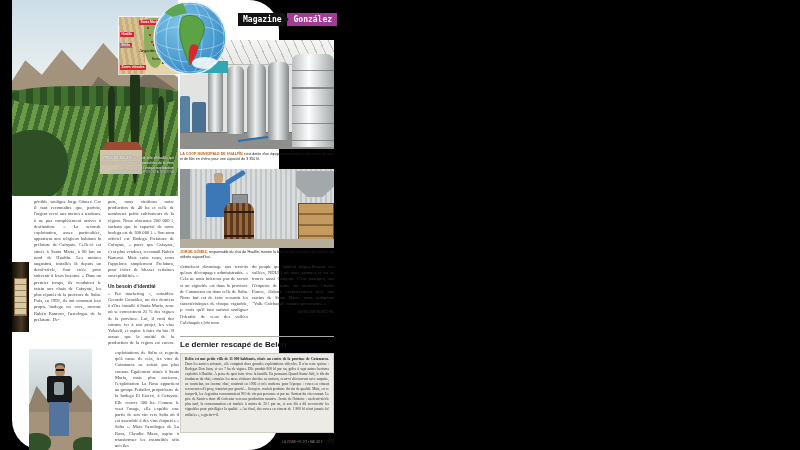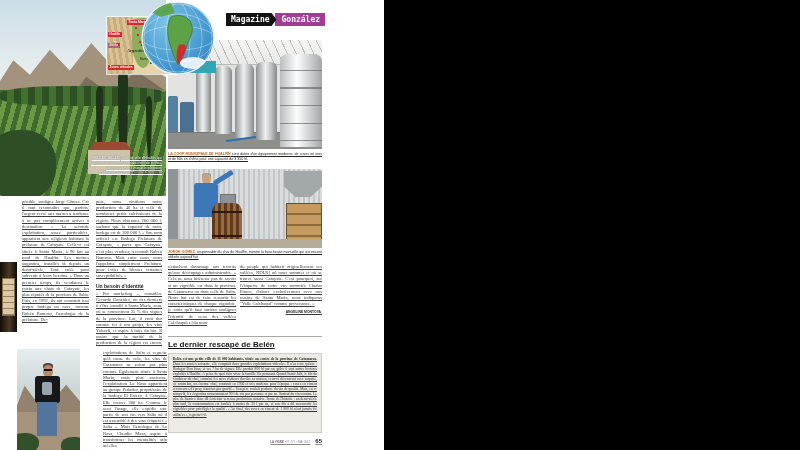--- a/index.html
+++ b/index.html
@@ -1,19 +1,19 @@
 <!DOCTYPE html>
 <html><head>
 <meta charset="utf-8">
 <style>
   html,body{margin:0;padding:0;background:#000;}
   .stage{position:relative;width:800px;height:450px;background:#000;overflow:hidden;
          font-family:"Liberation Sans", sans-serif;}
-  .page{position:absolute;left:0;top:0;width:384px;height:450px;background:#ffffff;}
-  .abs{position:absolute;text-decoration:underline;}
+  .page{position:absolute;left:12px;top:0;width:267px;height:450px;background:#ffffff;border-radius:30px;}
+  .abs{position:absolute;}
 
   
   .tags{position:absolute;left:226px;top:13px;display:flex;z-index:6;}
   .tag{height:13px;line-height:13px;font-family:"DejaVu Sans Mono", monospace;
        font-weight:bold;font-size:8px;color:#fff;white-space:nowrap;}
   .tag-black{background:#121212;padding:0 7px 0 5px;
        clip-path:polygon(0 0,calc(100% - 5px) 0,100% 50%,calc(100% - 5px) 100%,0 100%);}
   .tag-purple{background:#A33C97;padding:0 5px 0 7px;margin-left:-2px;}
 
   

